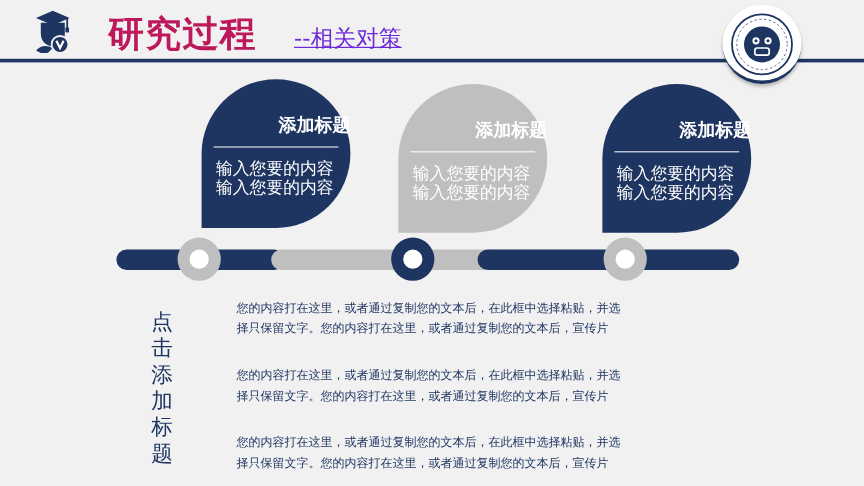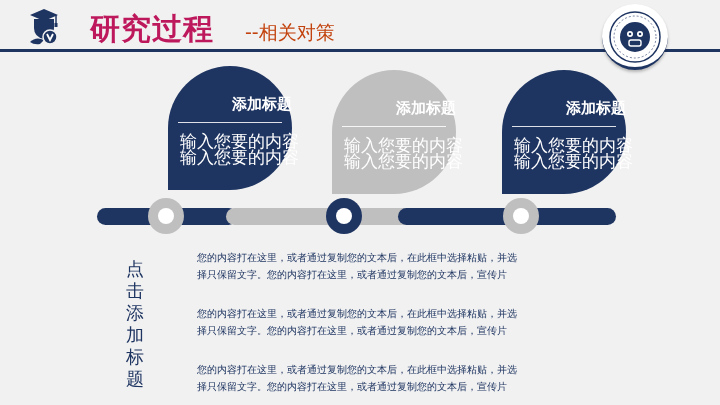--- a/index.html
+++ b/index.html
@@ -2,31 +2,31 @@
 <html><head>
 <meta charset="utf-8">
 <style>
   * { box-sizing: border-box; margin: 0; padding: 0; }
   html, body { width: 720px; height: 405px; overflow: hidden; background: #f1f1f1; }
   body { position: relative; font-family: "DejaVu Sans", "Liberation Sans", sans-serif; color: #1e3461; }
 
   .header-line { position: absolute; left: 0; top: 49px; width: 720px; height: 3px; background: #1e3461; }
   .header-icon { position: absolute; left: 22px; top: 6px; width: 44px; height: 40px; }
   .page-title { position: absolute; left: 90px; top: 11px; font-size: 30px; font-weight: bold; color: #be185d; letter-spacing: 1px; line-height: 36px; }
-  .page-subtitle { position: absolute; left: 245px; top: 20px; font-size: 19px; color: #c2410c; line-height: 24px; }
+  .page-subtitle { position: absolute; left: 245px; top: 20px; font-size: 19px; color: #6d28d9; line-height: 24px; text-decoration: underline; }
 
   .logo { position: absolute; left: 602px; top: 4px; width: 66px; height: 66px; border-radius: 50%; background: #fff; box-shadow: 0 2px 3px rgba(0,0,0,0.25); border-bottom: 3px solid #1e3461; }
   .logo svg { position: absolute; left: 6px; top: 6px; }
 
   .callout { position: absolute; width: 124px; height: 124px; border-radius: 62px 62px 62px 0; color: #fff; }
   .callout.dark { background: #1e3461; }
   .callout.gray { background: #bfbfbf; }
   .callout-title { position: absolute; left: 0; width: 100%; top: 28px; text-align: right; font-size: 15px; font-weight: bold; line-height: 20px; }
   .callout-rule { position: absolute; left: 10px; right: 10px; top: 56px; height: 1px; background: rgba(255,255,255,0.85); }
-  .callout-body { position: absolute; left: 12px; top: 67px; font-size: 17px; line-height: 16px; white-space: nowrap; }
+  .callout-body { position: absolute; left: 12px; top: 67px; font-size: 14px; line-height: 16px; white-space: nowrap; }
 
   .timeline-seg { position: absolute; top: 208px; height: 17px; border-radius: 9px; }
   .seg-dark { background: #1e3461; }
   .seg-gray { background: #bfbfbf; }
   .node { position: absolute; width: 36px; height: 36px; border-radius: 50%; top: 198px; }
   .node.gray { background: #bfbfbf; }
   .node.dark { background: #1e3461; }
   .node-dot { position: absolute; left: 10px; top: 10px; width: 16px; height: 16px; border-radius: 50%; background: #fff; }
 
   .side-title { position: absolute; left: 120px; top: 258px; width: 30px; font-size: 18px; line-height: 22px; color: #1e3461; text-align: center; }

